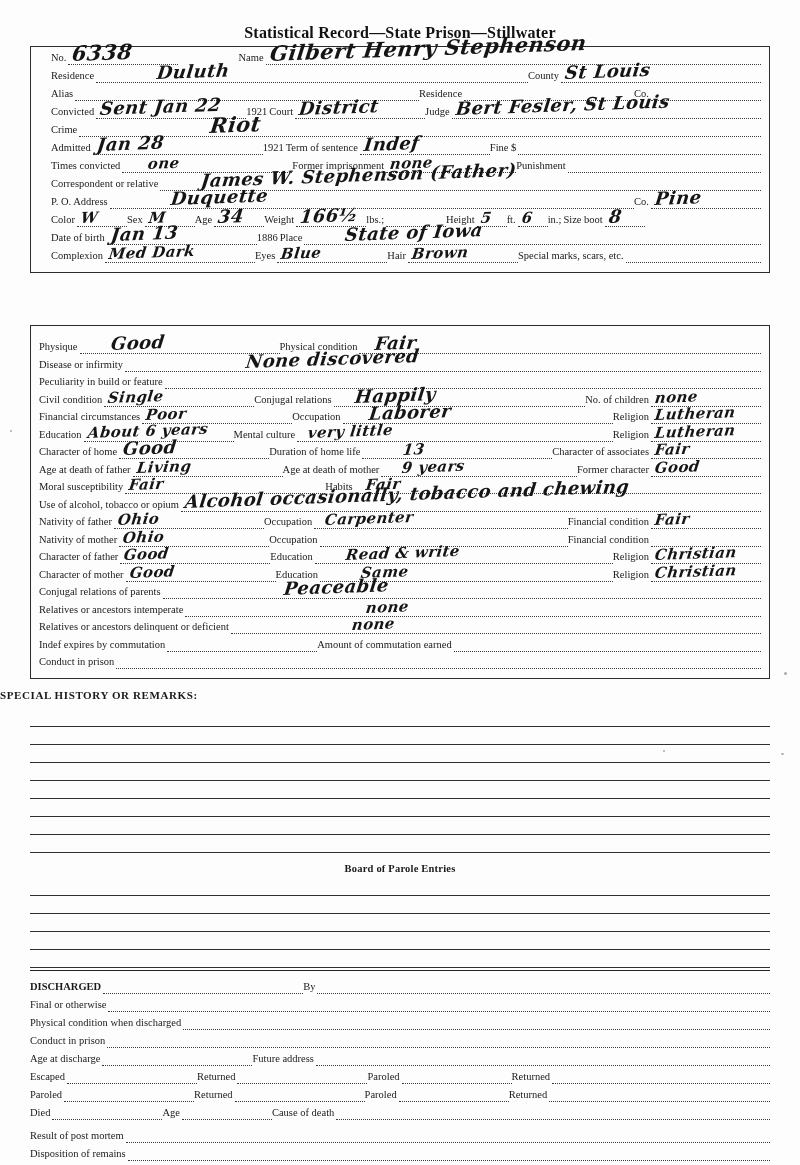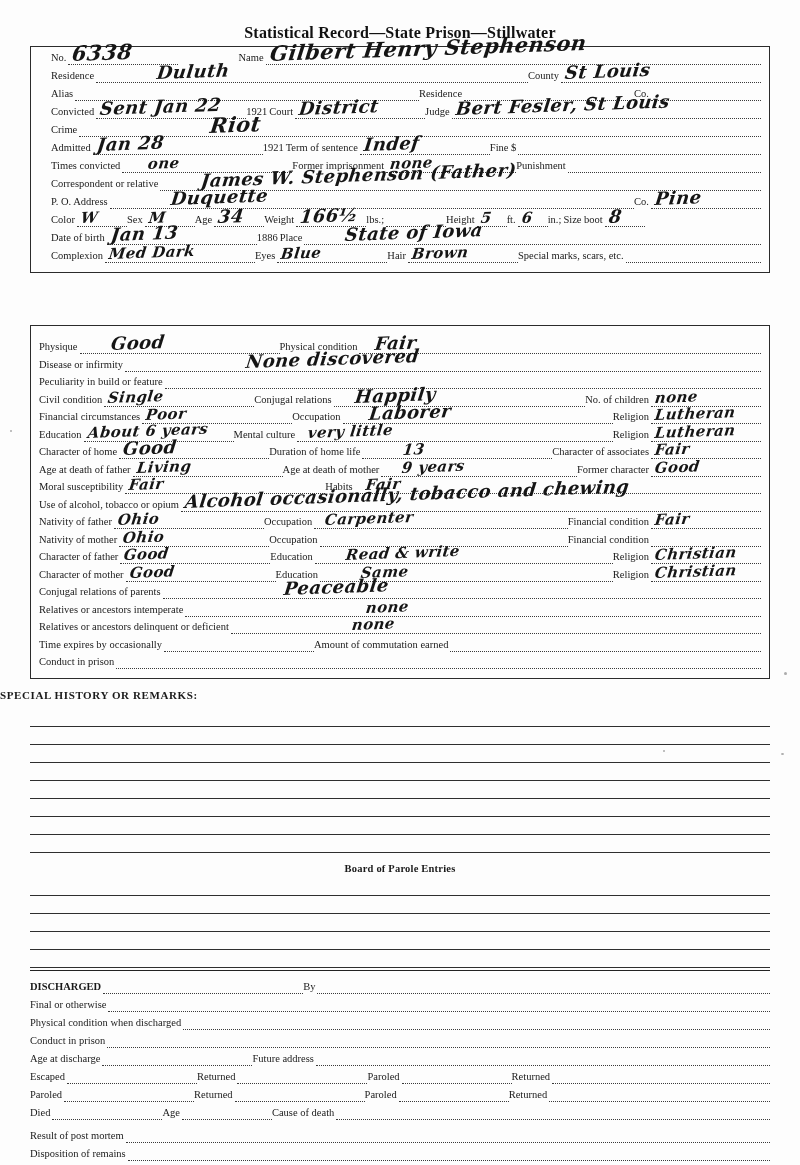--- a/index.html
+++ b/index.html
@@ -539,21 +539,21 @@
     </div>
 
     <div class="row">
       <span class="lbl">Relatives or ancestors delinquent or deficient</span>
       <span class="fill">
           <span class="hw" style="left:120px">none</span>
         </span>
     </div>
 
     <div class="row">
-      <span class="lbl">Time expires by occasionally</span>
+      <span class="lbl">Indef expires by commutation</span>
       <span class="fill w150"></span>
       <span class="lbl">Amount of commutation earned</span>
       <span class="fill"></span>
     </div>
 
     <div class="row">
       <span class="lbl">Conduct in prison</span>
       <span class="fill"></span>
     </div>
 

